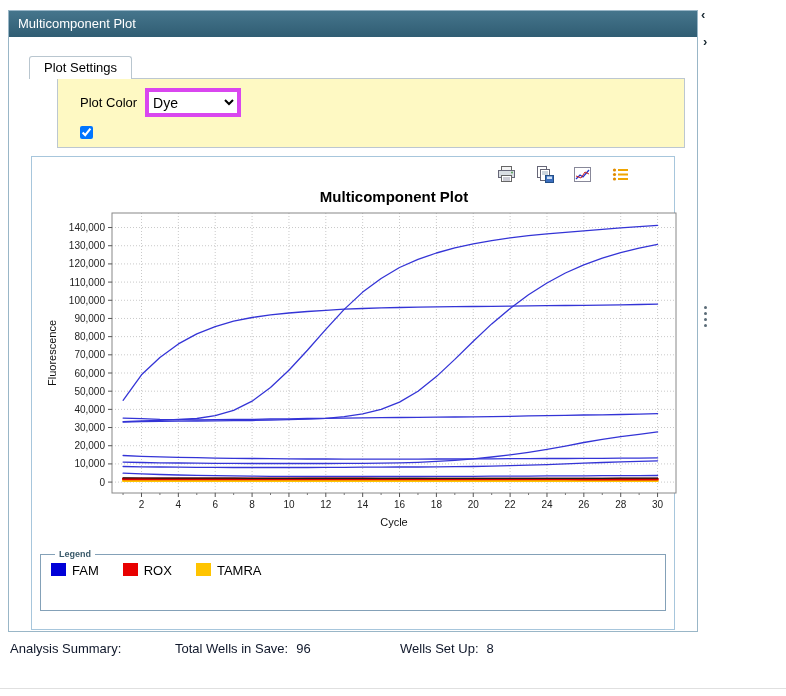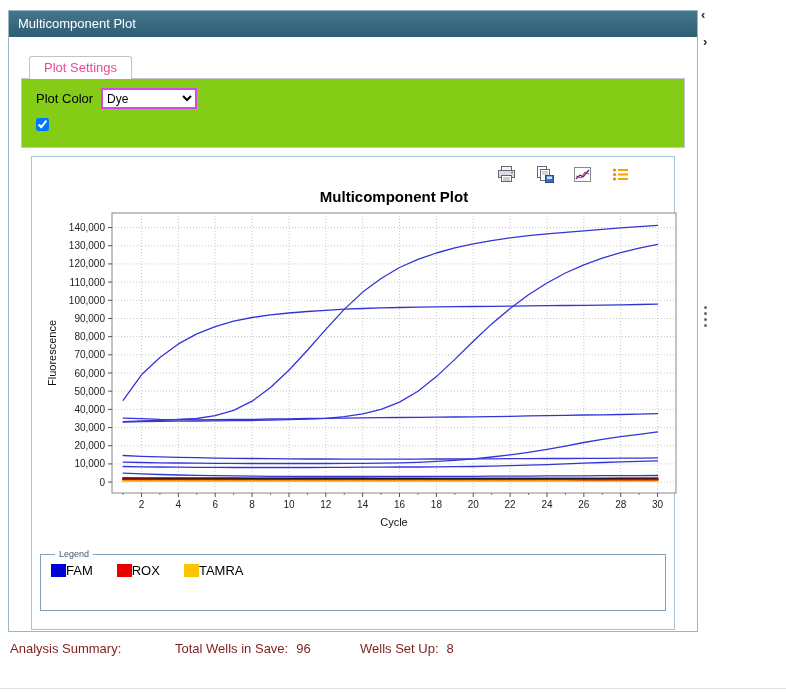--- a/index.html
+++ b/index.html
@@ -8,54 +8,54 @@
   .page { position: relative; width: 786px; height: 696px; overflow: hidden; background: #fff; }
 
   .window { position: absolute; left: 8px; top: 10px; width: 690px; height: 622px;
     border: 1px solid #99b6c7; background: #fff; }
   .titlebar { height: 26px; background: linear-gradient(#45758c, #305d73); color: #fff;
     font-size: 13px; line-height: 26px; padding-left: 9px; }
   .content { padding: 18px 12px 0; }
 
   .tab { display: inline-block; margin-left: 8px; padding: 3px 14px 4px; background: #fff;
     border: 1px solid #b9c6cf; border-bottom: none; border-radius: 3px 3px 0 0;
-    color: #ec4899; font-size: 13px; position: relative; top: 1px; z-index: 2; cursor: default; }
-  .settings-box { background: #84cc16; border: 1px solid #bcc7d1; height: 70px;
-    padding: 9px 14px; position: relative; z-index: 1; }
+    color: #000000; font-size: 13px; position: relative; top: 1px; z-index: 2; cursor: default; }
+  .settings-box { background: #fef9c3; border: 1px solid #bcc7d1; height: 70px;
+    padding: 9px 22px; position: relative; z-index: 1; margin-left: 36px; }
   .row { display: flex; align-items: center; font-size: 13px; color: #000; }
   .row.second { margin-top: 9px; }
-  select.plot-color { margin-left: 8px; width: 96px; height: 21px; font-size: 12px;
-    font-family: inherit; background: #fff; border: 2px solid #d946ef; }
+  select.plot-color { margin-left: 8px; width: 96px; height: 29px; font-size: 14px;
+    font-family: inherit; background: #fff; border: 4px solid #d946ef; }
   input[type="checkbox"] { width: 13px; height: 13px; margin-right: 6px; }
 
   .chart-frame { margin: 8px 10px 0; border: 1px solid #a7c6dc; padding: 2px 6px 6px; height: 474px; background: #fff; }
   .toolbar { display: flex; justify-content: flex-end; gap: 14px; padding: 4px 36px 2px 0;
     height: 28px; align-items: center; }
   .tool-btn { width: 24px; height: 22px; border: none; background: transparent; display: flex;
     align-items: center; justify-content: center; cursor: pointer; padding: 0; }
   svg.chart { display: block; }
 
   fieldset.legend { border: 1px solid #84a1b8; margin: 10px 2px 0; padding: 2px 10px 6px; height: 62px; }
-  fieldset.legend legend { font-size: 9px; color: #3a5a6a; padding: 0 4px; margin-left: 4px; }
+  fieldset.legend legend { font-size: 9px; color: #3a5a6a; padding: 0 4px; margin-left: 4px; font-weight: bold; }
   .legend-items { display: flex; gap: 24px; align-items: center; margin-top: 2px; }
-  .legend-item { display: flex; align-items: center; font-size: 13px; color: #000; }
+  .legend-item { display: flex; align-items: flex-start; gap: 6px; font-size: 13px; color: #000; }
   .swatch { width: 15px; height: 13px; display: inline-block; }
 
   .side-strip { position: absolute; left: 700px; top: 8px; width: 14px; height: 622px; }
   .chev { position: absolute; left: 1px; font-size: 13px; font-weight: bold; color: #1a2a33;
     line-height: 14px; cursor: pointer; }
   .chev-top { top: 0; }
   .chev-bottom { top: 27px; left: 3px; }
   .handle { position: absolute; left: 4px; top: 298px; display: flex; flex-direction: column; gap: 3px; cursor: col-resize; }
   .handle i { width: 3px; height: 3px; background: #5a6b77; border-radius: 50%; display: block; }
 
   .status-bar { position: absolute; top: 641px; left: 0; width: 786px; height: 20px;
-    font-size: 13px; color: #7f1d1d; }
+    font-size: 13px; color: #0f172a; }
   .status-bar .group { position: absolute; top: 0; white-space: nowrap; }
-  .g1 { left: 10px; } .g2 { left: 175px; } .g3 { left: 360px; } .g4 { left: 520px; }
+  .g1 { left: 10px; } .g2 { left: 175px; } .g3 { left: 400px; } .g4 { left: 520px; }
   .status-bar .val { margin-left: 8px; }
   .bottom-rule { position: absolute; top: 688px; left: 0; width: 786px; border-top: 1px solid #e0e0e0; }
 </style>
 </head>
 <body>
 
 <div class="page">
 
   <div class="window">
     <div class="titlebar">

